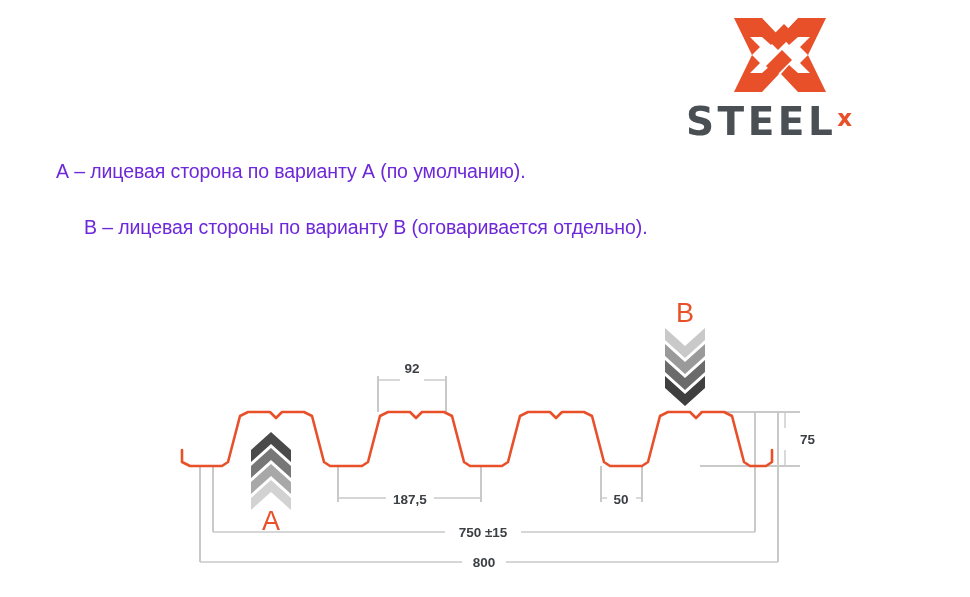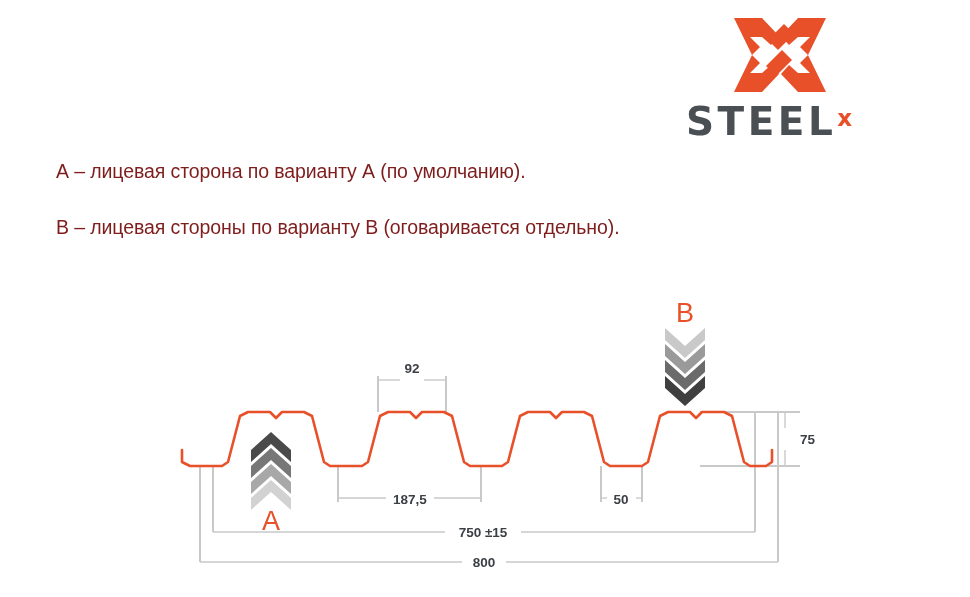--- a/index.html
+++ b/index.html
@@ -55,28 +55,28 @@
     color: #e8502a;
     position: relative;
     top: -9px;
     left: 1px;
   }
 
   
   .legend-line {
     position: absolute;
     left: 56px;
-    color: #7f1d1d;
+    color: #6d28d9;
     font-family: "Liberation Sans", sans-serif;
     font-size: 19.5px;
     letter-spacing: -0.1px;
     white-space: nowrap;
   }
   #legend-line-a { top: 160px; }
-  #legend-line-b { top: 216px; }
+  #legend-line-b { top: 216px; margin-left: 28px; }
 
   
   #profile-drawing {
     position: absolute;
     left: 0;
     top: 280px;
     width: 970px;
     height: 317px;
   }
   #profile-drawing svg { display: block; }

